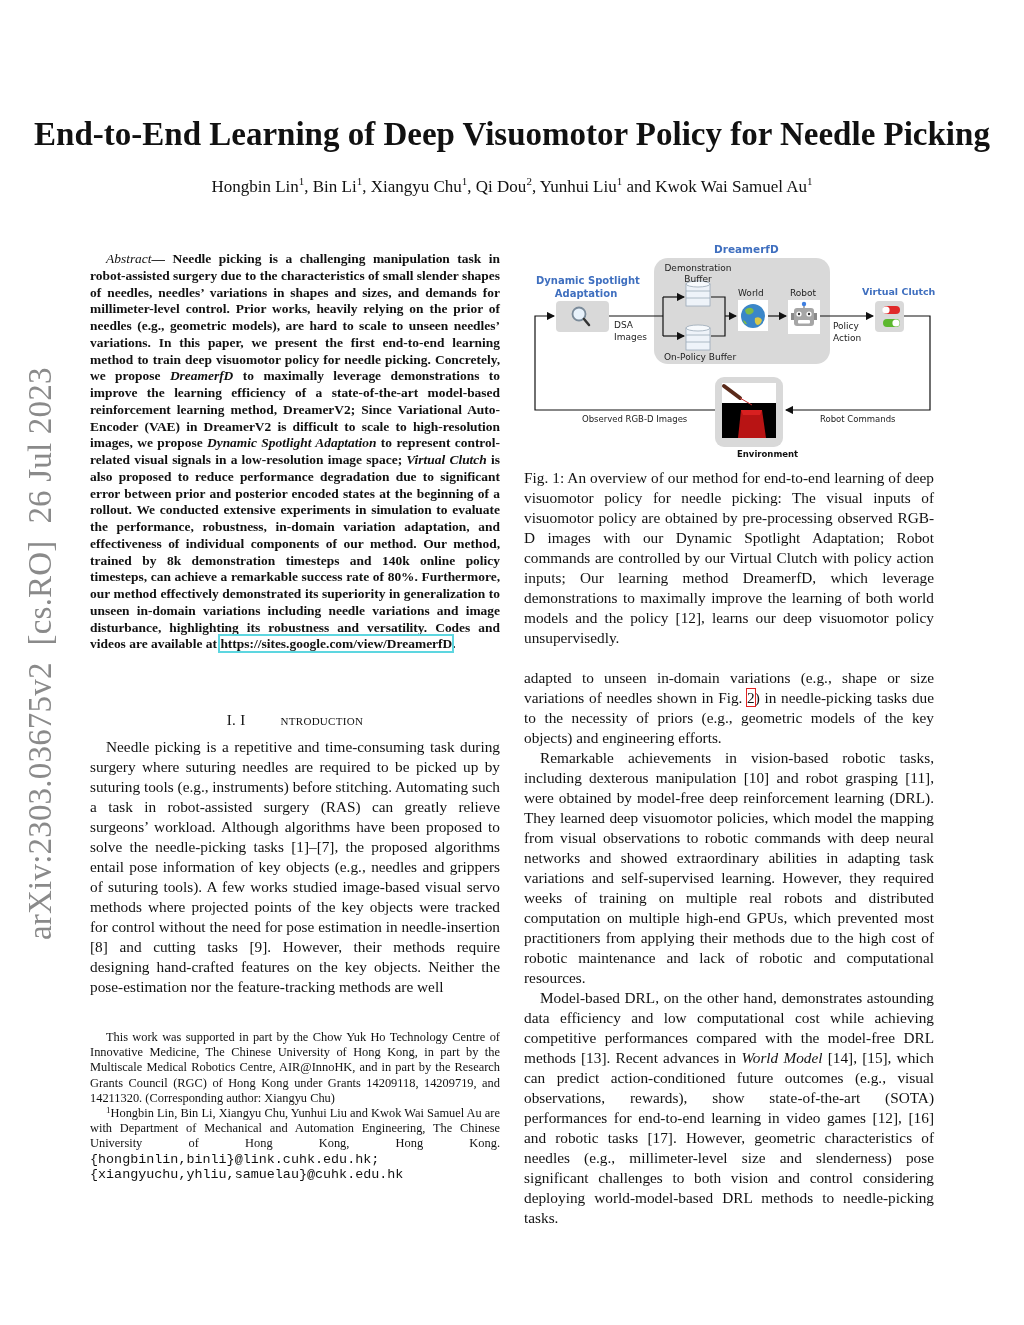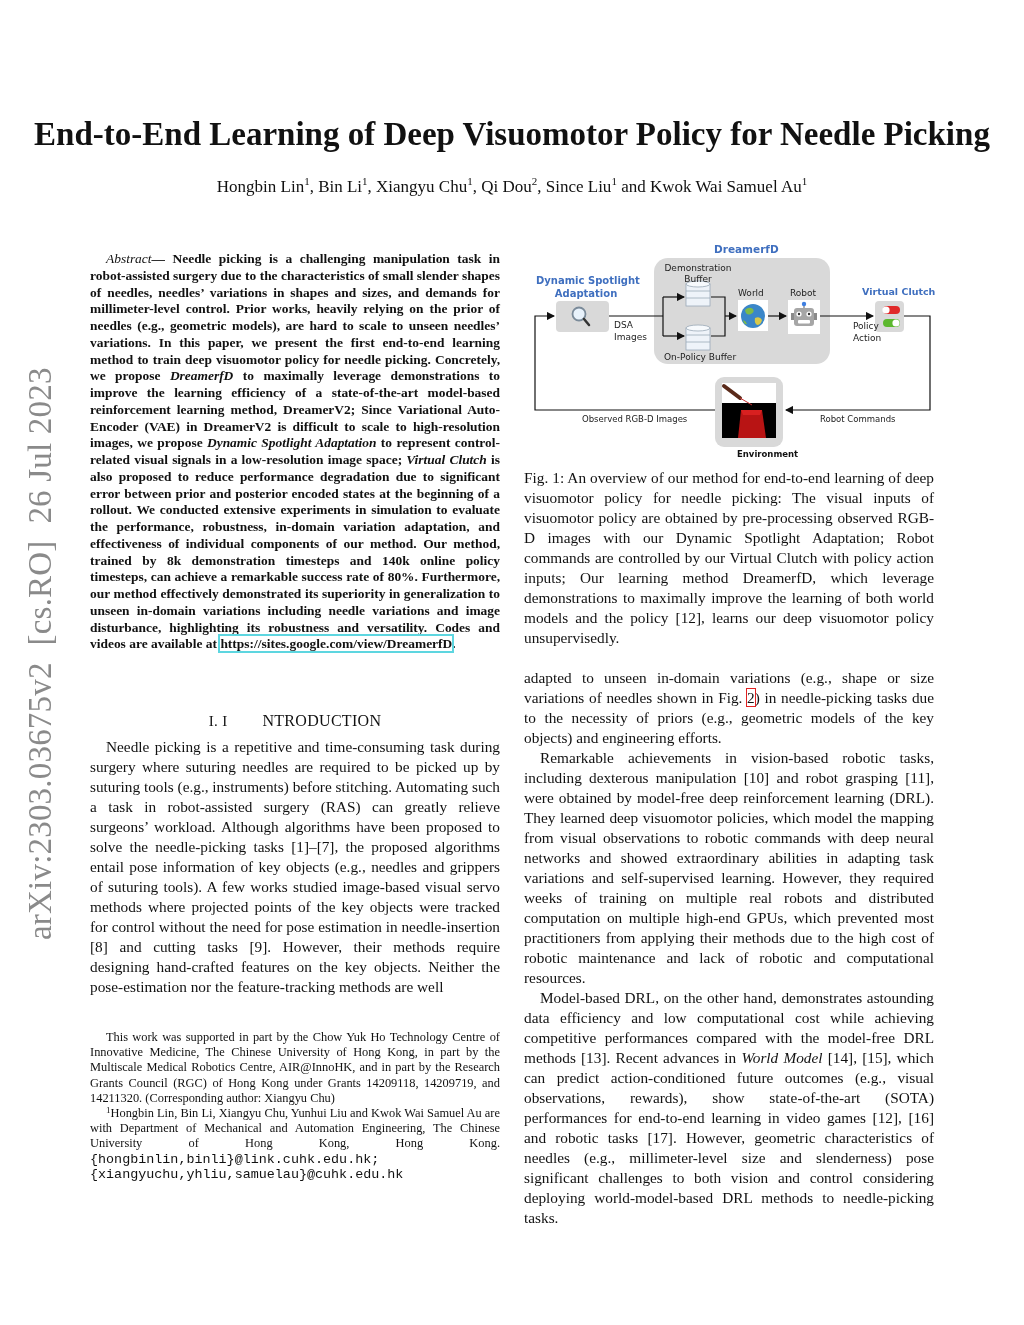--- a/index.html
+++ b/index.html
@@ -10,21 +10,21 @@
   .authors sup { font-size:11px; vertical-align:7px; line-height:0; }
   .col { position:absolute; width:410px; text-align:justify; }
   .colL { left:90px; }
   .colR { left:524px; }
   .abstract { top:251px; font-weight:bold; font-size:13.45px; line-height:16.75px; }
   .abstract p { margin:0; text-indent:16px; }
   .abstract .lbl { font-style:italic; font-weight:normal; }
   .abstract i { font-style:italic; }
   .abstract .link { outline:2px solid #5dd6e0; outline-offset:0px; }
   .sect { position:absolute; left:90px; width:410px; top:712px; text-align:center; font-size:15px; letter-spacing:0.3px; }
-  .sect .sc { font-size:16px;margin-left:35px; }
+  .sect .sc { font-size:11px;margin-left:35px; }
   .body { font-size:15.3px; line-height:20px; }
   .body p { margin:0; text-indent:16px; }
   .body p.noindent { text-indent:0; }
   .intro { top:737px; }
   .foot { top:1030px; font-size:12.4px; line-height:15.2px; }
   .foot p { margin:0; text-indent:16px; }
   .foot sup { font-size:9px; vertical-align:4px; line-height:0; }
   .mono { font-family:"Liberation Mono", monospace; font-size:13.4px; }
   .figure { position:absolute; left:524px; top:240px; width:420px; height:220px; font-family:"DejaVu Sans", sans-serif; }
   .fig-cap { top:468px; }
@@ -34,21 +34,21 @@
   .f-blue { position:absolute; font-size:10.5px; color:#3f6fbf; font-weight:bold; white-space:nowrap; text-align:center; font-family:"DejaVu Sans", sans-serif; }
   .f-bold { position:absolute; font-size:8.5px; font-weight:bold; color:#111; white-space:nowrap; font-family:"DejaVu Sans", sans-serif; }
 </style>
 </head>
 <body>
 
 <div class="arxiv">arXiv:2303.03675v2  [cs.RO]  26 Jul 2023</div>
 
 <div class="title">End-to-End Learning of Deep Visuomotor Policy for Needle Picking</div>
 <div class="authors">
-  <span><span>Hongbin Lin</span><sup>1</sup><span>, </span></span><span><span>Bin Li</span><sup>1</sup><span>, </span></span><span><span>Xiangyu Chu</span><sup>1</sup><span>, </span></span><span><span>Qi Dou</span><sup>2</sup><span>, </span></span><span><span>Since Liu</span><sup>1</sup><span> and </span></span><span><span>Kwok Wai Samuel Au</span><sup>1</sup><span></span></span>
+  <span><span>Hongbin Lin</span><sup>1</sup><span>, </span></span><span><span>Bin Li</span><sup>1</sup><span>, </span></span><span><span>Xiangyu Chu</span><sup>1</sup><span>, </span></span><span><span>Qi Dou</span><sup>2</sup><span>, </span></span><span><span>Yunhui Liu</span><sup>1</sup><span> and </span></span><span><span>Kwok Wai Samuel Au</span><sup>1</sup><span></span></span>
 </div>
 
 <div class="col colL abstract">
   <p><span class="lbl">Abstract</span><span>— </span><span>Needle picking is a challenging manipulation task in robot-assisted surgery due to the characteristics of small slender shapes of needles, needles’ variations in shapes and sizes, and demands for millimeter-level control. Prior works, heavily relying on the prior of needles (e.g., geometric models), are hard to scale to unseen needles’ variations. In this paper, we present the first end-to-end learning method to train deep visuomotor policy for needle picking. Concretely, we propose </span><i>DreamerfD</i><span> to maximally leverage demonstrations to improve the learning efficiency of a state-of-the-art model-based reinforcement learning method, DreamerV2; Since Variational Auto-Encoder (VAE) in DreamerV2 is difficult to scale to high-resolution images, we propose </span><i>Dynamic Spotlight Adaptation</i><span> to represent control-related visual signals in a low-resolution image space; </span><i>Virtual Clutch</i><span> is also proposed to reduce performance degradation due to significant error between prior and posterior encoded states at the beginning of a rollout. We conducted extensive experiments in simulation to evaluate the performance, robustness, in-domain variation adaptation, and effectiveness of individual components of our method. Our method, trained by 8k demonstration timesteps and 140k online policy timesteps, can achieve a remarkable success rate of 80%. Furthermore, our method effectively demonstrated its superiority in generalization to unseen in-domain variations including needle variations and image disturbance, highlighting its robustness and versatility. Codes and videos are available at </span><a class="link">https://sites.google.com/view/DreamerfD</a><span>.</span></p>
 </div>
 
 <div class="sect"><span>I.</span> <span>I</span><span class="sc">NTRODUCTION</span></div>
 
 <div class="col colL body intro">
   <p>Needle picking is a repetitive and time-consuming task during surgery where suturing needles are required to be picked up by suturing tools (e.g., instruments) before stitching. Automating such a task in robot-assisted surgery (RAS) can greatly relieve surgeons’ workload. Although algorithms have been proposed to solve the needle-picking tasks [1]–[7], the proposed algorithms entail pose information of key objects (e.g., needles and grippers of suturing tools). A few works studied image-based visual servo methods where projected points of the key objects were tracked for control without the need for pose estimation in needle-insertion [8] and cutting tasks [9]. However, their methods require designing hand-crafted features on the key objects. Neither the pose-estimation nor the feature-tracking methods are well</p>
@@ -146,21 +146,21 @@
       <div>Buffer</div>
     </div>
   <div class="f-lbl" style="left:140px;top:112px;">On-Policy Buffer</div>
   <div class="f-lbl" style="left:214px;top:48px;">World</div>
   <div class="f-lbl" style="left:266px;top:48px;">Robot</div>
   <div class="f-blue" style="left:338px;top:46px;font-size:9.5px;">Virtual Clutch</div>
   <div class="f-lbl" style="left:90px;top:79px;width:28px;text-align:left;line-height:12px;">
       <div>DSA</div>
       <div>Images</div>
     </div>
-  <div class="f-lbl" style="left:309px;top:80px;line-height:12px;margin-left:20px;">
+  <div class="f-lbl" style="left:309px;top:80px;line-height:12px;">
       <div>Policy</div>
       <div>Action</div>
     </div>
   <div class="f-lbl" style="left:58px;top:174px;font-size:8.5px;">Observed RGB-D Images</div>
   <div class="f-lbl" style="left:296px;top:174px;font-size:8.5px;">Robot Commands</div>
   <div class="f-bold" style="left:197px;top:209px;padding-left:16px;">Environment</div>
 </div>
 
 <div class="col colR body fig-cap">
   <p class="noindent">Fig. 1: An overview of our method for end-to-end learning of deep visuomotor policy for needle picking: The visual inputs of visuomotor policy are obtained by pre-processing observed RGB-D images with our Dynamic Spotlight Adaptation; Robot commands are controlled by our Virtual Clutch with policy action inputs; Our learning method DreamerfD, which leverage demonstrations to maximally improve the learning of both world models and the policy [12], learns our deep visuomotor policy unsupervisedly.</p>

